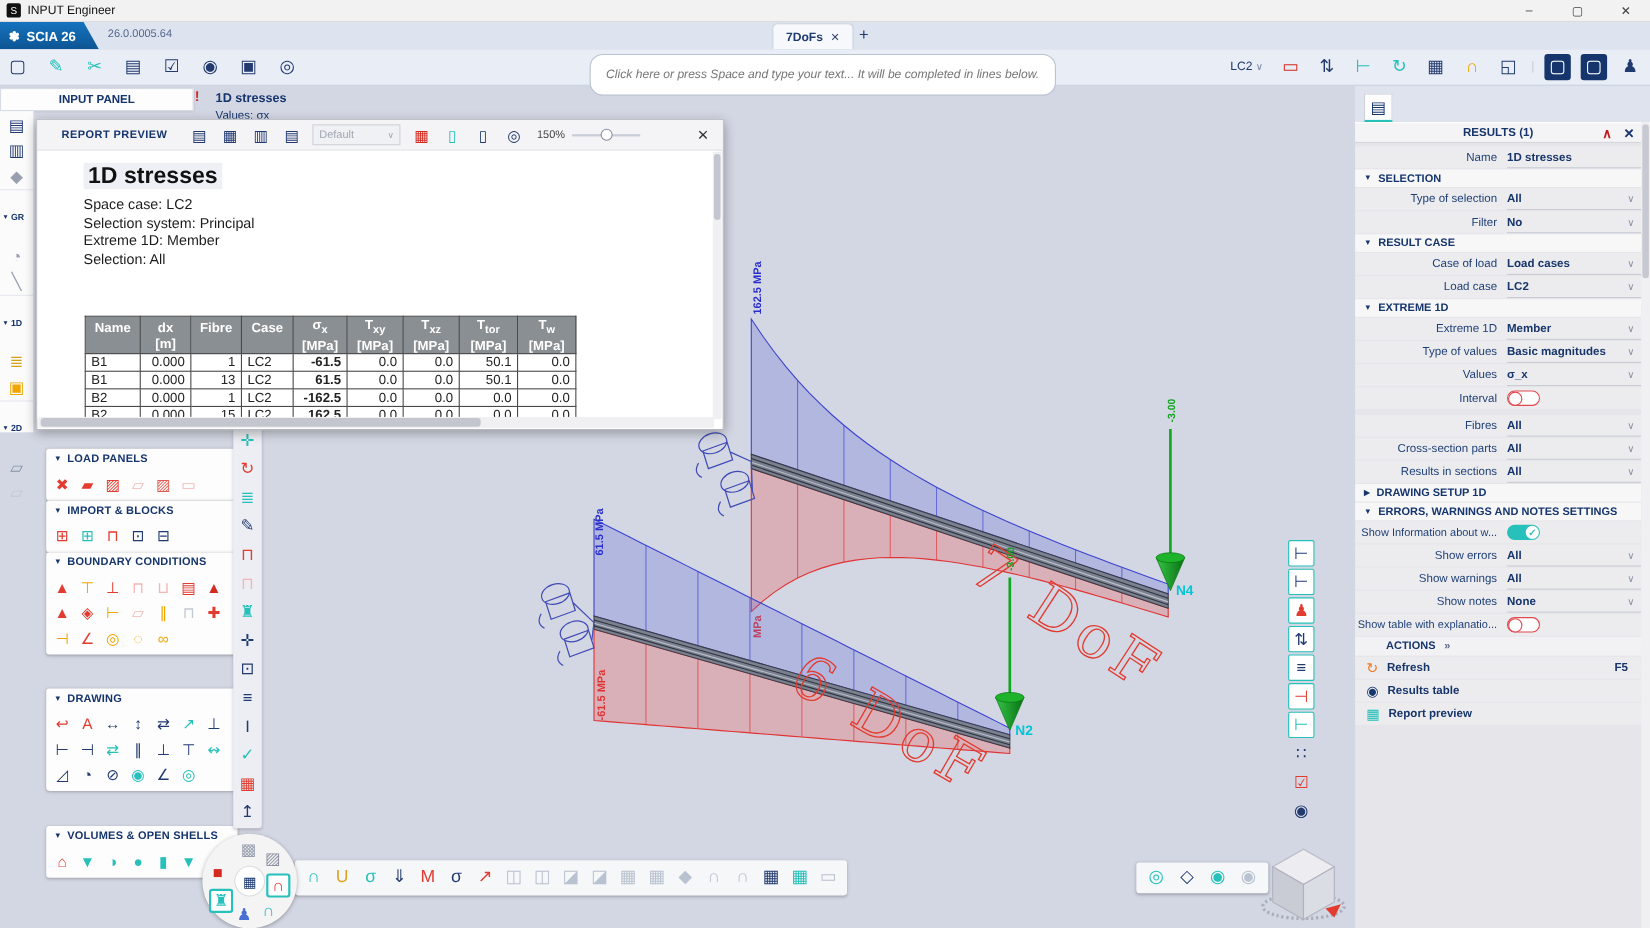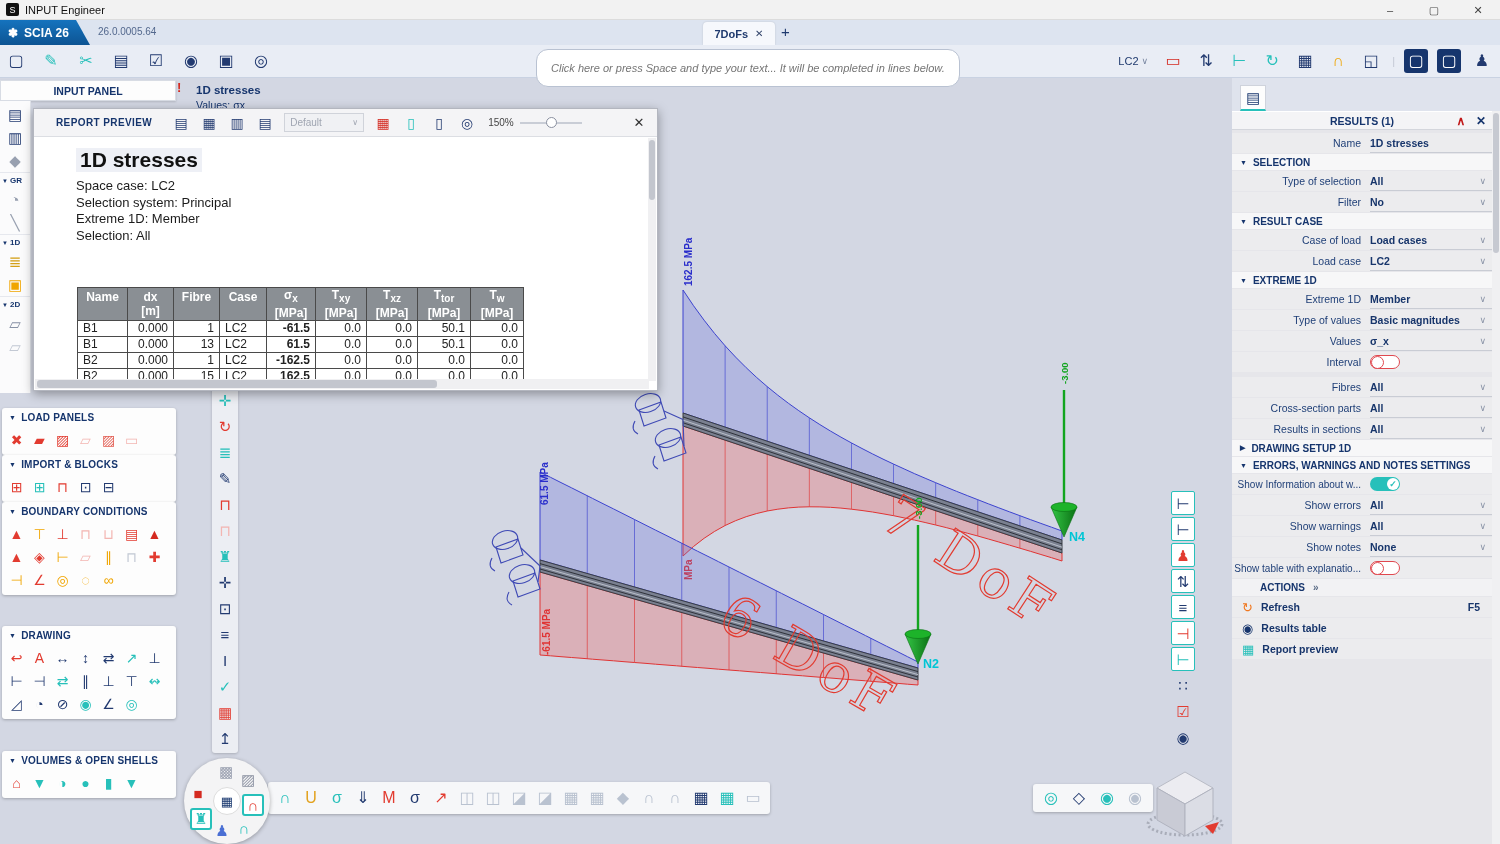--- a/index.html
+++ b/index.html
@@ -41,25 +41,25 @@
   
   .card { background:#fdfdfd; border-radius:3px; box-shadow:0 1px 3px rgba(0,0,0,.25); }
   .panelhdr { display:flex; align-items:center; gap:5px; padding:4px 7px; color:#16356d; font-weight:bold; font-size:10px; letter-spacing:.2px;}
   .panelhdr .tri { font-size:7px; }
   .iconwrap { display:flex; flex-wrap:wrap; padding:1px 3px 4px 3px; }
   .iconwrap .icon { width:23px; height:23px; font-size:14px; }
 
   .inputhdr { position:absolute; left:0; top:80px; width:176px; height:21px; background:#fdfdfd; border:1px solid #d8dce4; display:flex; align-items:center; justify-content:center; color:#16356d; font-weight:bold; font-size:10.5px; z-index:5; box-shadow:0 1px 2px rgba(0,0,0,.15);text-align:center;}
   .leftedge { position:absolute; left:0; top:101px; width:31px; height:292px; background:#fbfbfc; border-right:1px solid #e0e3ea; z-index:5; display:flex; flex-direction:column; align-items:center; padding-top:2px;}
   .leftedge .icon { width:24px; height:23px; font-size:15px;}
-  .minisec { width:100%; display:flex; align-items:center; gap:2px; color:#16356d; font-size:8px; font-weight:bold; border-top:1px solid #e6e8ee; padding:3px 2px; }
+  .minisec { width:100%; display:flex; align-items:center; gap:2px; color:#16356d; font-size:8px; font-weight:bold; border-top:1px solid #e6e8ee; padding:20px 2px; }
   .minisec .tri{ font-size:6px;}
 
   .lp { position:absolute; left:2px; width:174px; z-index:5; }
-  .lp .card { width:100%; }
+  .lp .card { width:100%;margin-left:40px; }
 
   
   .vstrip { position:absolute; display:flex; flex-direction:column; align-items:center; gap:2px; z-index:5; background:#eceef3; border-radius:3px; box-shadow:0 1px 3px rgba(0,0,0,.2); padding:3px 1px;}
   .vstrip .icon { width:24px; height:24px; font-size:15px; }
   .tealbox { border:1.5px solid #27c0ba; border-radius:2px; background:#fff; }
 
   
   .bottombar { position:absolute; left:268px; top:782px; height:32px; display:flex; gap:2px; align-items:center; padding:0 5px; background:#f6f7f9; border-radius:3px; box-shadow:0 1px 3px rgba(0,0,0,.25); z-index:5;}
   .bottombar .icon{ width:24px; height:26px; font-size:16px;}
   .brbar { position:absolute; left:1033px; top:784px; height:28px; display:flex; gap:4px; align-items:center; padding:0 6px; background:#f6f7f9; border-radius:3px; box-shadow:0 1px 3px rgba(0,0,0,.25); z-index:5;}

